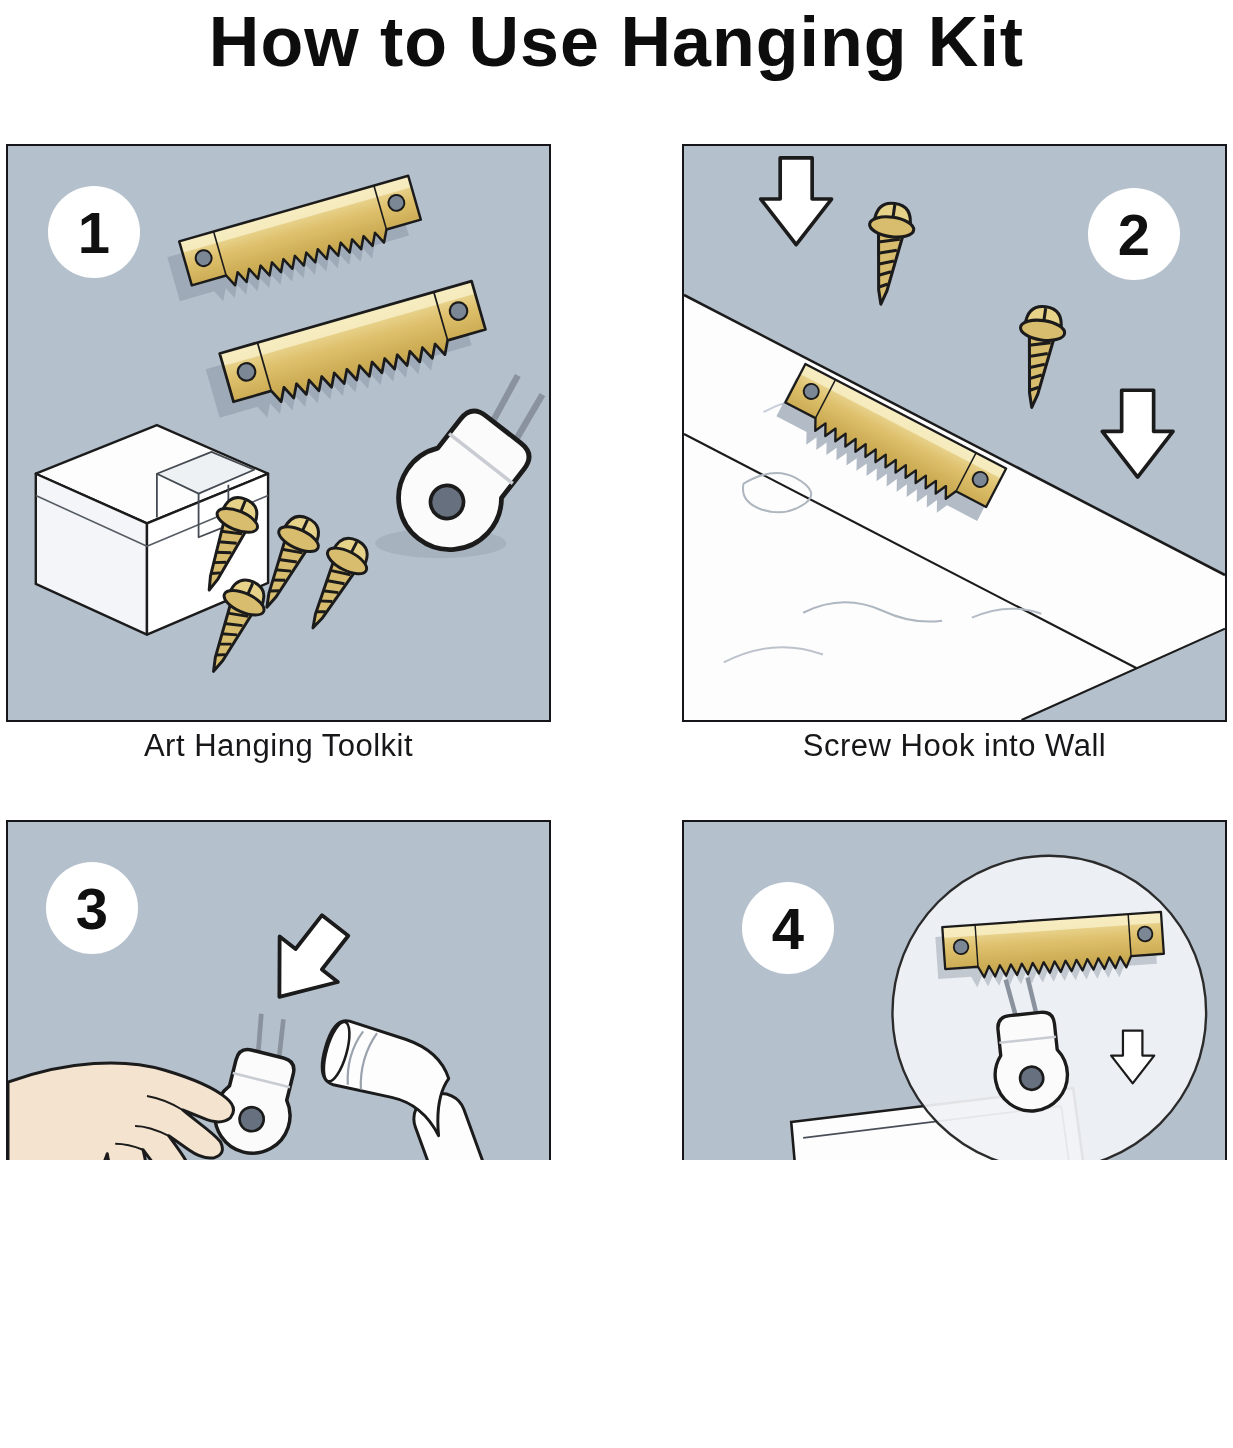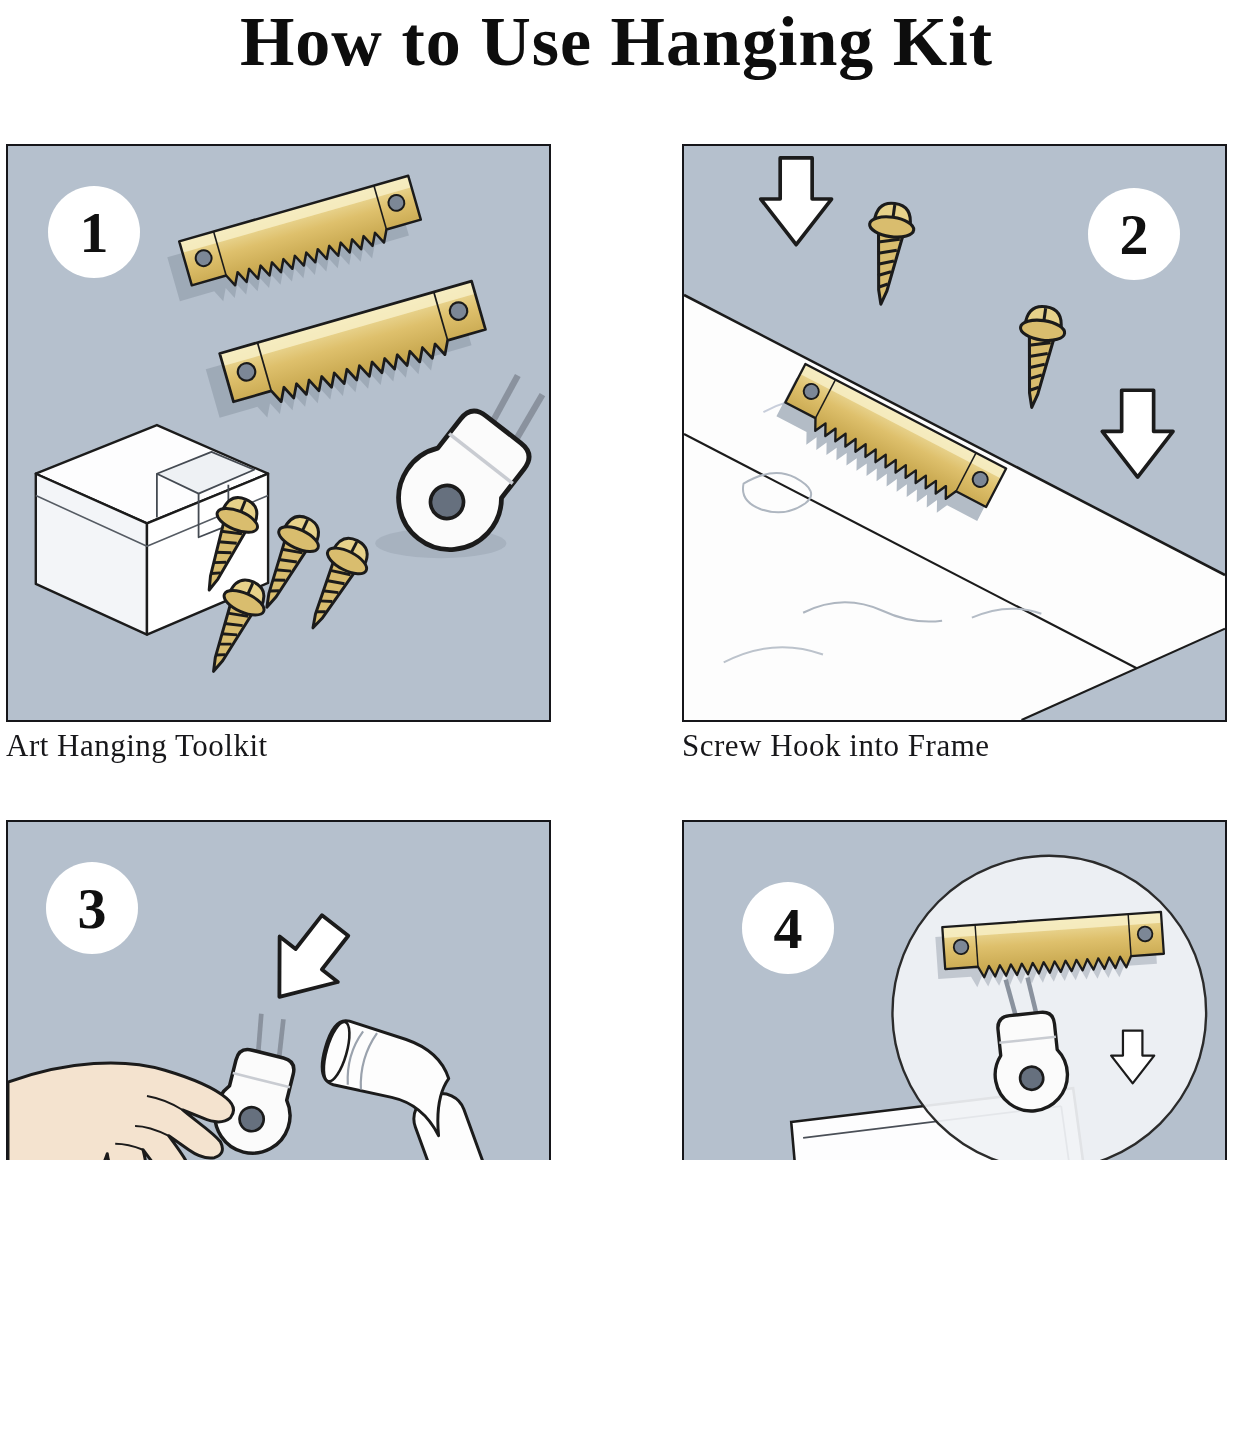--- a/index.html
+++ b/index.html
@@ -1,27 +1,27 @@
 <!DOCTYPE html>
 <html><head>
 <meta charset="utf-8">
 <style>
   html,body{margin:0;padding:0;background:#ffffff;}
   .page{position:relative;width:1233px;height:1160px;background:#ffffff;
-        font-family:Liberation Serif, serif;overflow:hidden;}
+        font-family:Liberation Sans, sans-serif;overflow:hidden;}
   .title{position:absolute;top:2px;left:0;width:100%;margin:0;text-align:center;
          font-size:70px;font-weight:700;letter-spacing:1px;color:#0d0d0d;}
   .panel{position:absolute;width:545px;height:578px;background:#b5c0cd;
          border:2px solid #16161a;box-sizing:border-box;overflow:hidden;}
   .panel svg.art{position:absolute;left:0;top:0;width:100%;height:100%;display:block;}
   .p1{left:6px;top:144px}
   .p2{left:682px;top:144px}
   .p3{left:6px;top:820px}
   .p4{left:682px;top:820px}
-  .caption{position:absolute;width:545px;text-align:left;font-size:31px;
+  .caption{position:absolute;width:545px;text-align:center;font-size:31px;
            color:#17171a;letter-spacing:.5px;font-weight:400;}
   .c1{left:6px;top:728px}
   .c2{left:682px;top:728px}
   .c3{left:6px;top:1402px}
   .c4{left:682px;top:1402px}
   .badge{position:absolute;width:92px;height:92px;border-radius:50%;background:#ffffff;
          color:#101010;font-size:58px;font-weight:700;display:flex;align-items:center;
          justify-content:center;z-index:5;}
   .b1{left:40px;top:40px}
   .b2{left:404px;top:42px}
@@ -139,21 +139,21 @@
       </g>
 
       <use href="#screwDef" transform="translate(210,76) rotate(8) scale(1.4)"></use>
       <use href="#screwDef" transform="translate(362,180) rotate(8) scale(1.4)"></use>
 
       <use href="#arrowDown" transform="translate(113,58) scale(1.15)"></use>
       <use href="#arrowDown" transform="translate(457,292) scale(1.15)"></use>
     </svg>
     <div class="badge b2">2</div>
   </section>
-  <div class="caption c2">Screw Hook into Frame</div>
+  <div class="caption c2">Screw Hook into Wall</div>
 
   <section class="panel p3">
     <svg class="art" viewBox="0 0 545 578" preserveAspectRatio="none">
 
       <use href="#arrowDown" transform="translate(300,142) rotate(38) scale(1.2)"></use>
 
       <g>
         <g transform="translate(430,285) rotate(70)">
           <rect x="-10" y="-26" width="300" height="52" rx="24" fill="#fdfdfd" stroke="#1b1b1b" stroke-width="3"></rect>
           <path d="M 150 -26 q -12 26 0 52" fill="none" stroke="#9aa2ad" stroke-width="2.2"></path>

